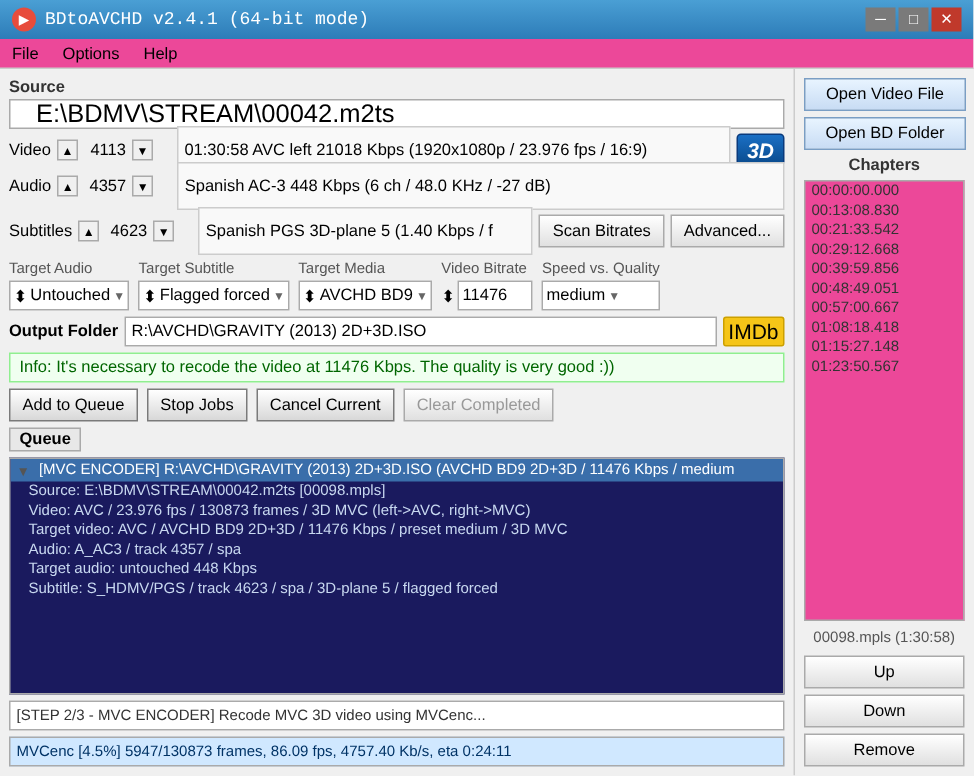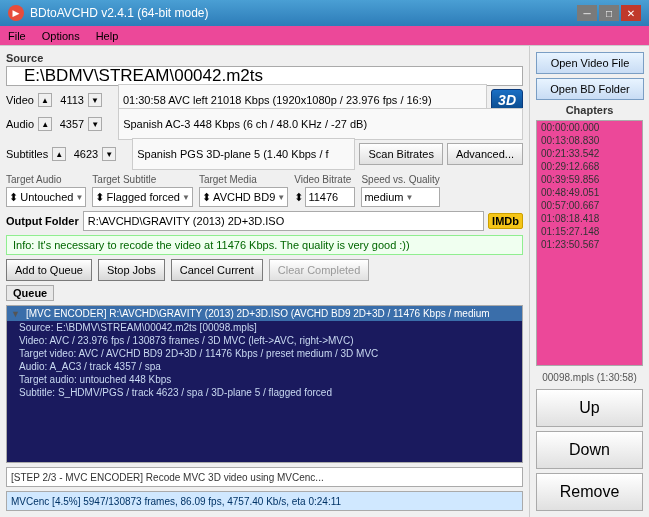--- a/index.html
+++ b/index.html
@@ -31,20 +31,21 @@
       background: #e74c3c;
       border-radius: 50%;
       display: flex;
       align-items: center;
       justify-content: center;
       font-size: 9px;
       color: white;
     }
     .title-text {
       font-size: 12px;
+      font-family: Liberation Mono, monospace;
     }
     .title-controls {
       display: flex;
       gap: 2px;
     }
     .title-btn {
       width: 20px;
       height: 16px;
       border: none;
       cursor: pointer;
@@ -210,22 +211,22 @@
       flex: 1;
       border: 1px solid #aaa;
       padding: 2px 4px;
       font-size: 11px;
       background: white;
       height: 20px;
     }
     .imdb-badge {
       background: #f5c518;
       color: #000;
-      font-size: 11px;
-      font-weight: bold;
+      font-size: 14px;
+      font-weight: normal;
       padding: 1px 3px;
       border-radius: 2px;
       border: 1px solid #cca000;
     }
     .info-message {
       font-size: 11px;
       color: #006600;
       background: #f0fff0;
       border: 1px solid #90ee90;
       padding: 3px 6px;
@@ -322,22 +323,22 @@
     .right-actions {
       display: flex;
       flex-direction: column;
       gap: 4px;
     }
     .btn-side {
       border: 1px solid #aaa;
       background: linear-gradient(to bottom, #ffffff, #e0e0e0);
       padding: 2px 6px;
       cursor: pointer;
-      font-size: 16px;
-      height: 38px;
+      font-size: 11px;
+      height: 22px;
       display: flex;
       align-items: center;
       justify-content: center;
       text-align: right;
     }
     .expand-icon {
       font-size: 9px;
       color: #555;
       margin-right: 2px;
     }

